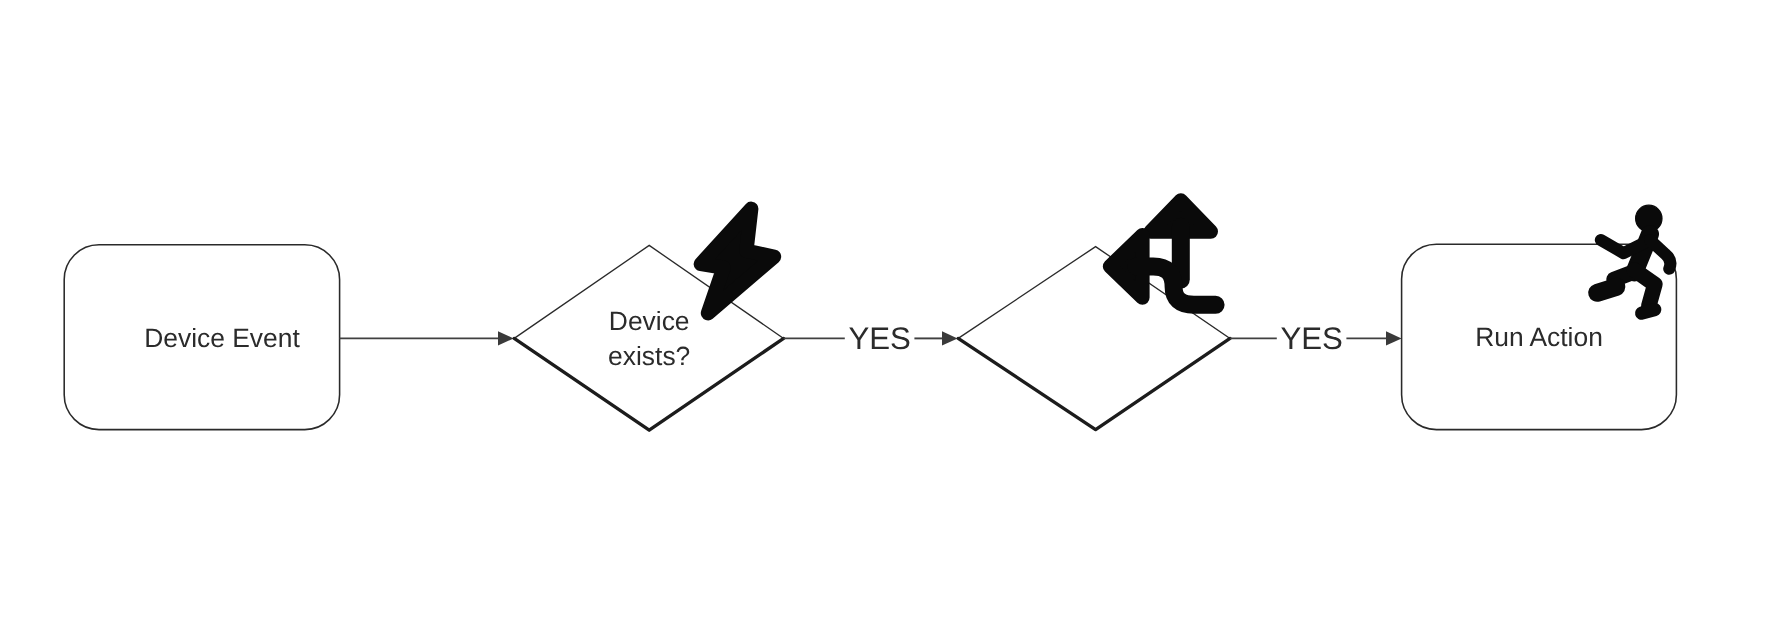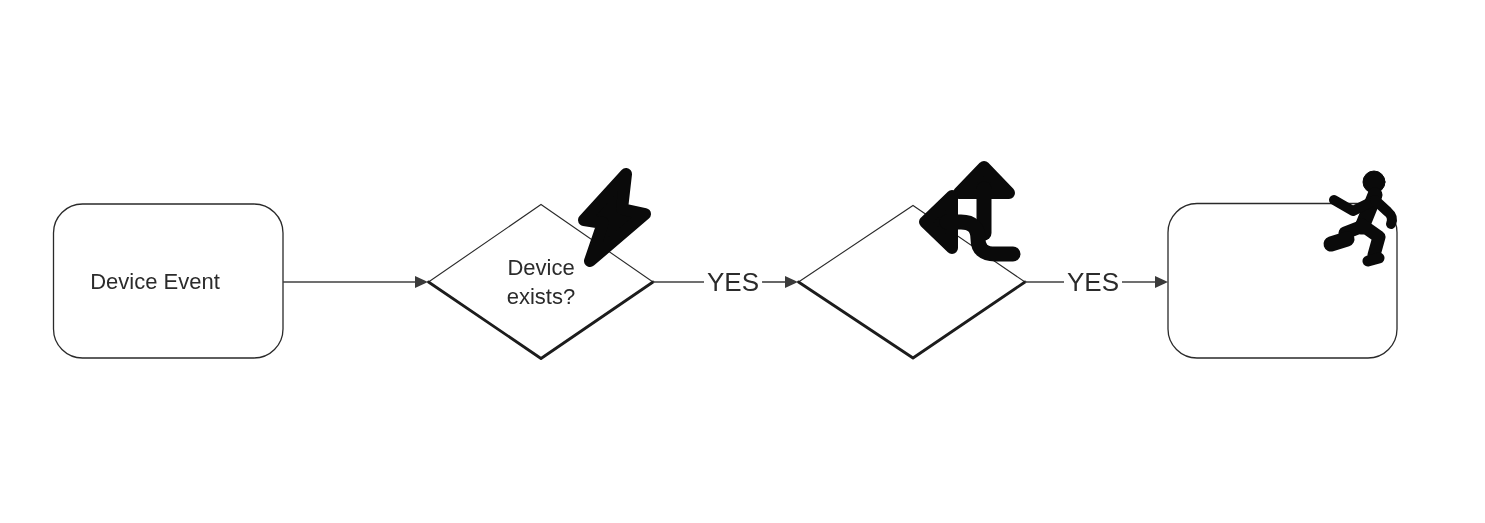--- a/index.html
+++ b/index.html
@@ -123,28 +123,31 @@
       <path class="icon-stroke" stroke-width="15" d="M1375,195 L1362,227"></path>
       <path class="icon-stroke" stroke-width="10" d="M1373,201 L1353,211 L1334,200"></path>
       <path class="icon-stroke" stroke-width="10" d="M1375,200 L1388,212 Q1394,217 1391,224"></path>
       <path class="icon-stroke" stroke-width="13" d="M1363,226 L1345,233"></path>
       <path class="icon-stroke" stroke-width="15" d="M1331,244 L1347,239"></path>
       <path class="icon-stroke" stroke-width="13" d="M1362,225 L1379,237 L1374,255"></path>
       <path class="icon-stroke" stroke-width="11" d="M1368,261 L1379,258"></path>
     </g>
   </svg>
 
-  <div class="node-label" style="left:40px; top:204px; width:230px; height:154px;">
+  <div class="node-label" style="left:70px; top:204px; width:230px; height:154px;">
     <span>Device Event</span>
   </div>
 
   <div class="node-label" style="left:430px; top:204px; width:222px; height:155px;">
     <span>Device</span>
     <span>exists?</span>
   </div>
 
 
+  <div class="node-label" style="left:1168px; top:203px; width:229px; height:155px;">
+    <span>Run Action</span>
+  </div>
 
   <div class="edge-label" style="left:698px; top:266px; width:70px; height:32px;">YES</div>
 
   <div class="edge-label" style="left:1058px; top:266px; width:70px; height:32px;">YES</div>
 
 </div>
 
 </body></html>

